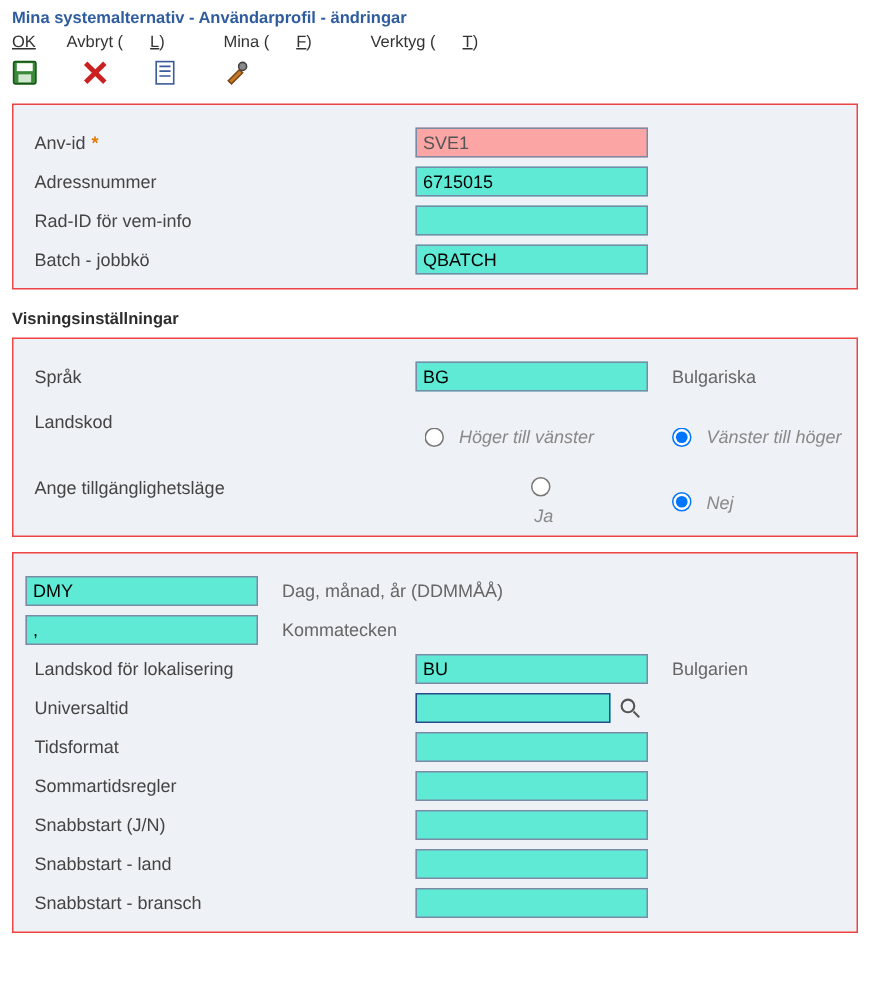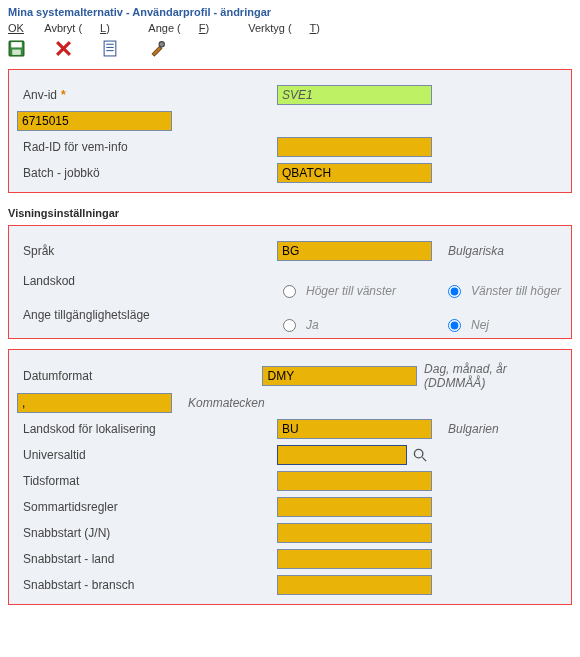--- a/index.html
+++ b/index.html
@@ -59,29 +59,27 @@
     width: 165px;
     display:flex;
     align-items:center;
   }
   .input-col input[type=text] {
     width: 155px;
     height: 20px;
     font-size: 12px;
     border: 1px solid #7a8ba8;
     padding: 1px 4px;
-    background: #eab308;
+    background: #5eead4;
   }
   .input-col input.readonly {
-    background: #bef264;
+    background: #fca5a5;
     color: #555;
-    font-style: italic;
   }
   .desc-col {
-    font-style: italic;
     color: #666;
     font-size: 12px;
     padding-left: 6px;
   }
   .radio-col {
     display:flex;
     align-items:center;
     color:#888;
     font-style: italic;
     font-size: 12px;
@@ -93,21 +91,21 @@
   .magnifier{ margin-left:6px;}
 </style>
 </head>
 <body>
 
 <div class="title">Mina systemalternativ - Användarprofil - ändringar</div>
 
 <div class="menubar">
   <span><u>OK</u></span>
   <span><span>Avbryt (</span><u>L</u><span>)</span></span>
-  <span><span>Ange (</span><u>F</u><span>)</span></span>
+  <span><span>Mina (</span><u>F</u><span>)</span></span>
   <span><span>Verktyg (</span><u>T</u><span>)</span></span>
 </div>
 
 <div class="toolbar">
   <svg viewBox="0 0 16 16">
       <rect x="1" y="1" width="14" height="14" rx="1" fill="#3a8a3a" stroke="#155815"></rect>
       <rect x="3" y="2" width="10" height="5" fill="#fff"></rect>
       <rect x="4" y="9" width="8" height="5" fill="#d0e8d0"></rect>
     </svg>
   <svg viewBox="0 0 16 16">
@@ -127,20 +125,21 @@
 </div>
 
 <div class="panel">
   <div class="row">
     <div class="label-col"><span>Anv-id</span><span class="req">*</span></div>
     <div class="input-col">
         <input type="text" class="readonly" readonly="" value="SVE1" style="">
       </div>
   </div>
   <div class="row">
+    <div class="label-col">Adressnummer</div>
     <div class="input-col">
         <input type="text" value="6715015" style="">
       </div>
   </div>
   <div class="row">
     <div class="label-col">Rad-ID för vem-info</div>
     <div class="input-col">
         <input type="text" value="" style="">
       </div>
   </div>
@@ -168,34 +167,33 @@
       <input type="radio" name="just" style="">
       <span>Höger till vänster</span>
     </div>
     <div class="radio-col">
       <input type="radio" name="just" checked="" style="">
       <span>Vänster till höger</span>
     </div>
   </div>
   <div class="row">
     <div class="label-col">Ange tillgänglighetsläge</div>
-    <div class="radio-col" style="width:165px;">
+    <div class="radio-col" style="width:165px;flex-direction:column;">
       <input type="radio" name="acc" style="">
       <span>Ja</span>
     </div>
     <div class="radio-col">
       <input type="radio" name="acc" checked="" style="">
       <span>Nej</span>
     </div>
   </div>
 </div>
 
 <div class="panel">
   <div class="row">
-    <div class="label-col">Datumformat</div>
     <div class="input-col">
         <input type="text" value="DMY" style="">
       </div>
     <div class="desc-col">Dag, månad, år (DDMMÅÅ)</div>
   </div>
   <div class="row">
     <div class="input-col">
         <input type="text" value="," style="">
       </div>
     <div class="desc-col">Kommatecken</div>

